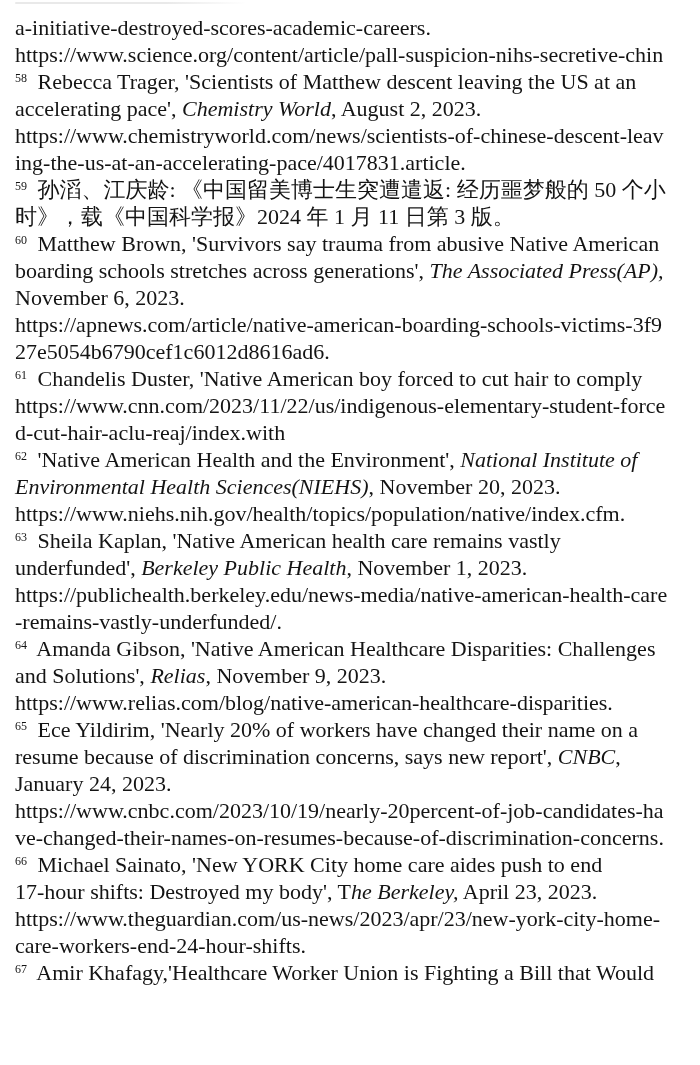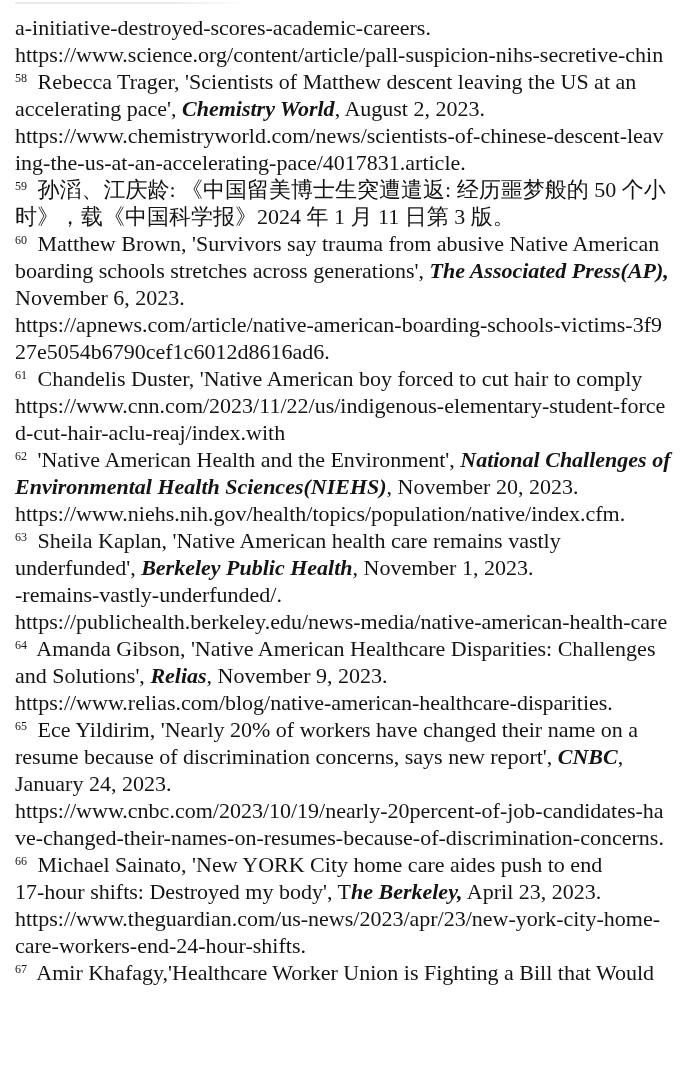--- a/index.html
+++ b/index.html
@@ -25,21 +25,21 @@
     position: absolute;
     left: 15px; top: 14px; right: 10px;
   }
   .line {
     white-space: pre;
     line-height: 27px;
     height: 27px;
     overflow: visible;
   }
   .seg-normal { font-style: normal; }
-  .seg-italic { font-style: italic; font-weight: bold; }
+  .seg-italic { font-style: italic; }
   .seg-sup {
     font-size: 12px;
     line-height: 0;
     position: relative;
     top: -7px;
     margin-right: 5px;
   }
 </style>
 </head>
 <body>
@@ -56,27 +56,27 @@
       <div class="line"><span class="seg-sup">59</span><span class="seg-normal"> 孙滔、江庆龄: 《中国留美博士生突遭遣返: 经历噩梦般的 50 个小</span></div>
       <div class="line"><span class="seg-normal">时》，载《中国科学报》2024 年 1 月 11 日第 3 版。</span></div>
       <div class="line"><span class="seg-sup">60</span><span class="seg-normal"> Matthew Brown, 'Survivors say trauma from abusive Native American</span></div>
       <div class="line"><span class="seg-normal">boarding schools stretches across generations', </span><span class="seg-italic">The Associated Press(AP),</span></div>
       <div class="line"><span class="seg-normal">November 6, 2023.</span></div>
       <div class="line"><span class="seg-normal">https://apnews.com/article/native-american-boarding-schools-victims-3f9</span></div>
       <div class="line"><span class="seg-normal">27e5054b6790cef1c6012d8616ad6.</span></div>
       <div class="line"><span class="seg-sup">61</span><span class="seg-normal"> Chandelis Duster, 'Native American boy forced to cut hair to comply</span></div>
       <div class="line"><span class="seg-normal">https://www.cnn.com/2023/11/22/us/indigenous-elementary-student-force</span></div>
       <div class="line"><span class="seg-normal">d-cut-hair-aclu-reaj/index.with</span></div>
-      <div class="line"><span class="seg-sup">62</span><span class="seg-normal"> 'Native American Health and the Environment', </span><span class="seg-italic">National Challenges of</span></div>
+      <div class="line"><span class="seg-sup">62</span><span class="seg-normal"> 'Native American Health and the Environment', </span><span class="seg-italic">National Institute of</span></div>
       <div class="line"><span class="seg-italic">Environmental Health Sciences(NIEHS)</span><span class="seg-normal">, November 20, 2023.</span></div>
       <div class="line"><span class="seg-normal">https://www.niehs.nih.gov/health/topics/population/native/index.cfm.</span></div>
       <div class="line"><span class="seg-sup">63</span><span class="seg-normal"> Sheila Kaplan, 'Native American health care remains vastly</span></div>
       <div class="line"><span class="seg-normal">underfunded', </span><span class="seg-italic">Berkeley Public Health</span><span class="seg-normal">, November 1, 2023.</span></div>
+      <div class="line"><span class="seg-normal">https://publichealth.berkeley.edu/news-media/native-american-health-care</span></div>
       <div class="line"><span class="seg-normal">-remains-vastly-underfunded/.</span></div>
-      <div class="line"><span class="seg-normal">https://publichealth.berkeley.edu/news-media/native-american-health-care</span></div>
       <div class="line"><span class="seg-sup">64</span><span class="seg-normal"> Amanda Gibson, 'Native American Healthcare Disparities: Challenges</span></div>
       <div class="line"><span class="seg-normal">and Solutions', </span><span class="seg-italic">Relias</span><span class="seg-normal">, November 9, 2023.</span></div>
       <div class="line"><span class="seg-normal">https://www.relias.com/blog/native-american-healthcare-disparities.</span></div>
       <div class="line"><span class="seg-sup">65</span><span class="seg-normal"> Ece Yildirim, 'Nearly 20% of workers have changed their name on a</span></div>
       <div class="line"><span class="seg-normal">resume because of discrimination concerns, says new report', </span><span class="seg-italic">CNBC</span><span class="seg-normal">,</span></div>
       <div class="line"><span class="seg-normal">January 24, 2023.</span></div>
       <div class="line"><span class="seg-normal">https://www.cnbc.com/2023/10/19/nearly-20percent-of-job-candidates-ha</span></div>
       <div class="line"><span class="seg-normal">ve-changed-their-names-on-resumes-because-of-discrimination-concerns.</span></div>
       <div class="line"><span class="seg-sup">66</span><span class="seg-normal"> Michael Sainato, 'New YORK City home care aides push to end</span></div>
       <div class="line"><span class="seg-normal">17-hour shifts: Destroyed my body', T</span><span class="seg-italic">he Berkeley,</span><span class="seg-normal"> April 23, 2023.</span></div>

